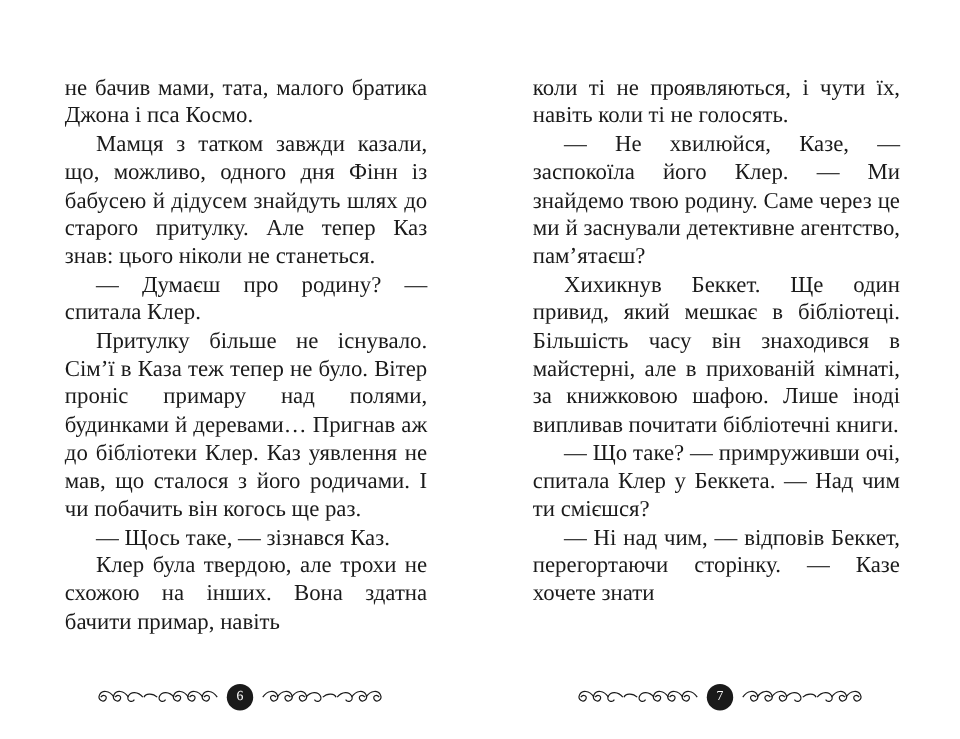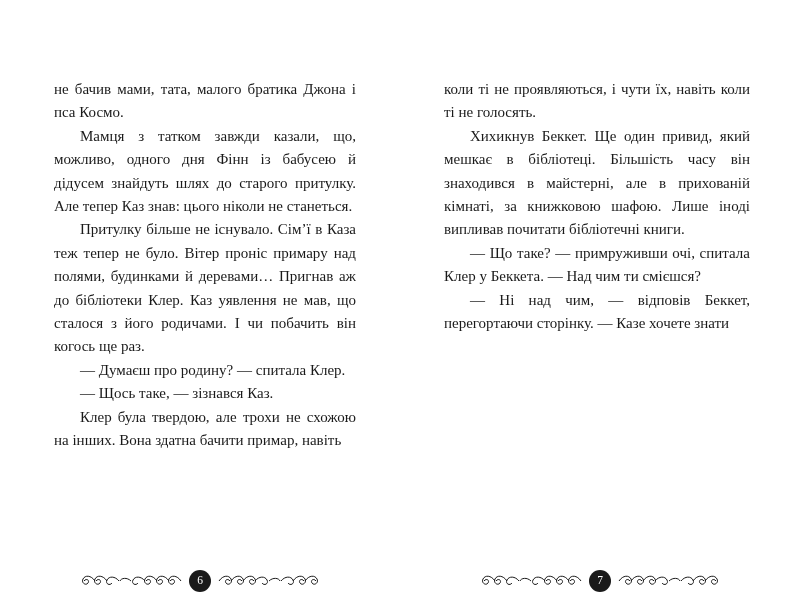--- a/index.html
+++ b/index.html
@@ -24,26 +24,25 @@
   .page {
     width: 400px;
     height: 616px;
     box-sizing: border-box;
     position: relative;
   }
   .page-left  { padding: 62px 44px 0 54px; }
   .page-right { padding: 62px 50px 12px 44px; }
 
   .text-col {
-    font-size: 15px;
+    font-size: 19px;
     line-height: 23.4px;
     text-align: justify;
     text-justify: inter-word;
     hyphens: manual;
-    margin-top: 16px;
   }
   .para {
     margin: 0;
     text-indent: 26px;
   }
   .para.no-indent {
     text-indent: 0;
   }
 
   
@@ -79,22 +78,22 @@
 </style>
 </head>
 <body>
 
 <div class="spread">
 
   <div class="page page-left">
     <div class="text-col">
       <p class="para no-indent">не бачив мами, тата, малого братика Джона і пса Космо.</p>
       <p class="para">Мамця з татком завжди казали, що, можливо, одного дня Фінн із бабусею й дідусем знайдуть шлях до старого притулку. Але тепер Каз знав: цього ніколи не станеться.</p>
+      <p class="para">— Думаєш про родину? — спитала Клер.</p>
       <p class="para">Притулку більше не існувало. Сім’ї в Каза теж тепер не було. Вітер проніс примару над полями, будинками й деревами… Пригнав аж до бібліотеки Клер. Каз уявлення не мав, що сталося з його родичами. І чи побачить він когось ще раз.</p>
-      <p class="para">— Думаєш про родину? — спитала Клер.</p>
       <p class="para">— Щось таке, — зізнався Каз.</p>
       <p class="para">Клер була твердою, але трохи не схожою на інших. Вона здатна бачити примар, навіть</p>
     </div>
     <div class="footer">
       <span class="orn">
         <svg width="104" height="18" viewBox="0 0 104 18">
           <g fill="none" stroke="#1a1a1a" stroke-width="1">
             <path d="M100 9 C96 3, 90 3, 88 7 C86 11, 91 14, 93 11 C95 8, 91 6, 89 9"></path>
             <path d="M88 9 C84 3, 78 3, 76 7 C74 11, 79 14, 81 11 C83 8, 79 6, 77 9"></path>
             <path d="M76 9 C72 3, 66 3, 64 7 C62 11, 67 14, 69 11 C71 8, 67 6, 65 9"></path>
@@ -120,20 +119,21 @@
             <path d="M14 9 C10 3, 4 3, 2 7 C0 11, 5 14, 7 11 C9 8, 5 6, 3 9"></path>
           </g>
         </svg>
       </span>
     </div>
   </div>
 
   <div class="page page-right">
     <div class="text-col">
       <p class="para no-indent">коли ті не проявляються, і чути їх, навіть коли ті не голосять.</p>
+      <p class="para">— Не хвилюйся, Казе, — заспокоїла його Клер. — Ми знайдемо твою родину. Саме через це ми й заснували детективне агентство, пам’ятаєш?</p>
       <p class="para">Хихикнув Беккет. Ще один привид, який мешкає в бібліотеці. Більшість часу він знаходився в майстерні, але в прихованій кімнаті, за книжковою шафою. Лише іноді випливав почитати бібліотечні книги.</p>
       <p class="para">— Що таке? — примруживши очі, спитала Клер у Беккета. — Над чим ти смієшся?</p>
       <p class="para">— Ні над чим, — відповів Беккет, перегортаючи сторінку. — Казе хочете знати</p>
     </div>
     <div class="footer">
       <span class="orn">
         <svg width="104" height="18" viewBox="0 0 104 18">
           <g fill="none" stroke="#1a1a1a" stroke-width="1">
             <path d="M100 9 C96 3, 90 3, 88 7 C86 11, 91 14, 93 11 C95 8, 91 6, 89 9"></path>
             <path d="M88 9 C84 3, 78 3, 76 7 C74 11, 79 14, 81 11 C83 8, 79 6, 77 9"></path>

